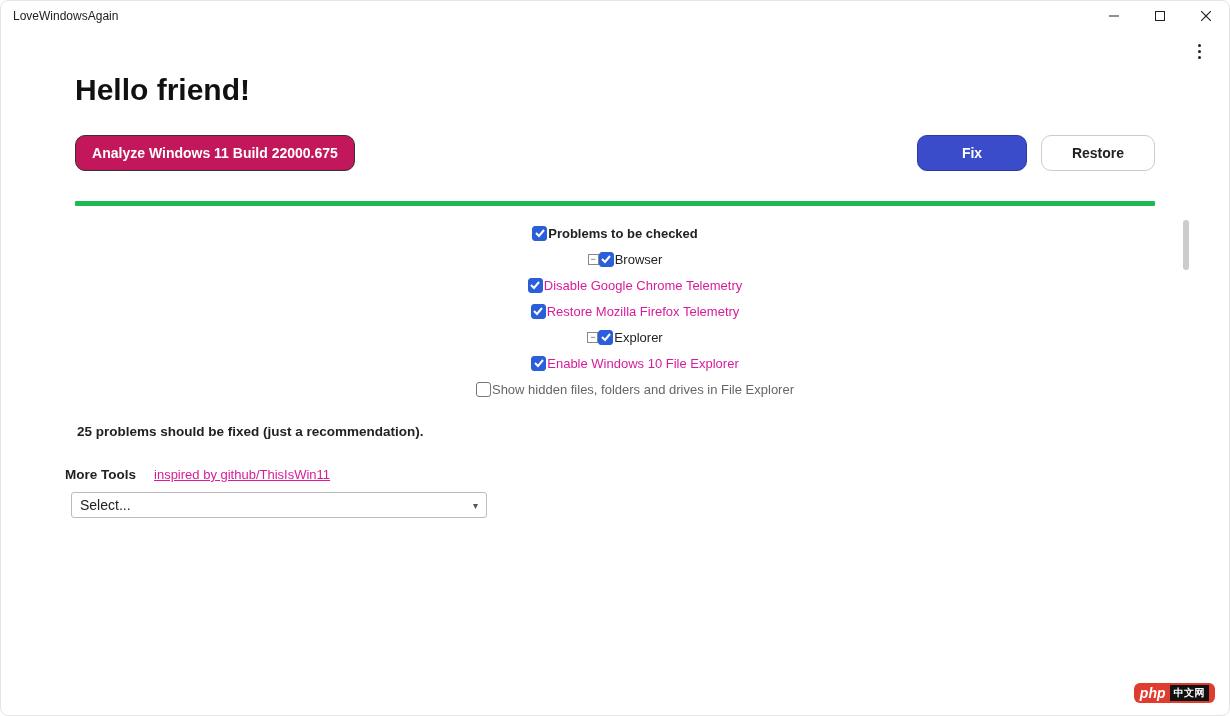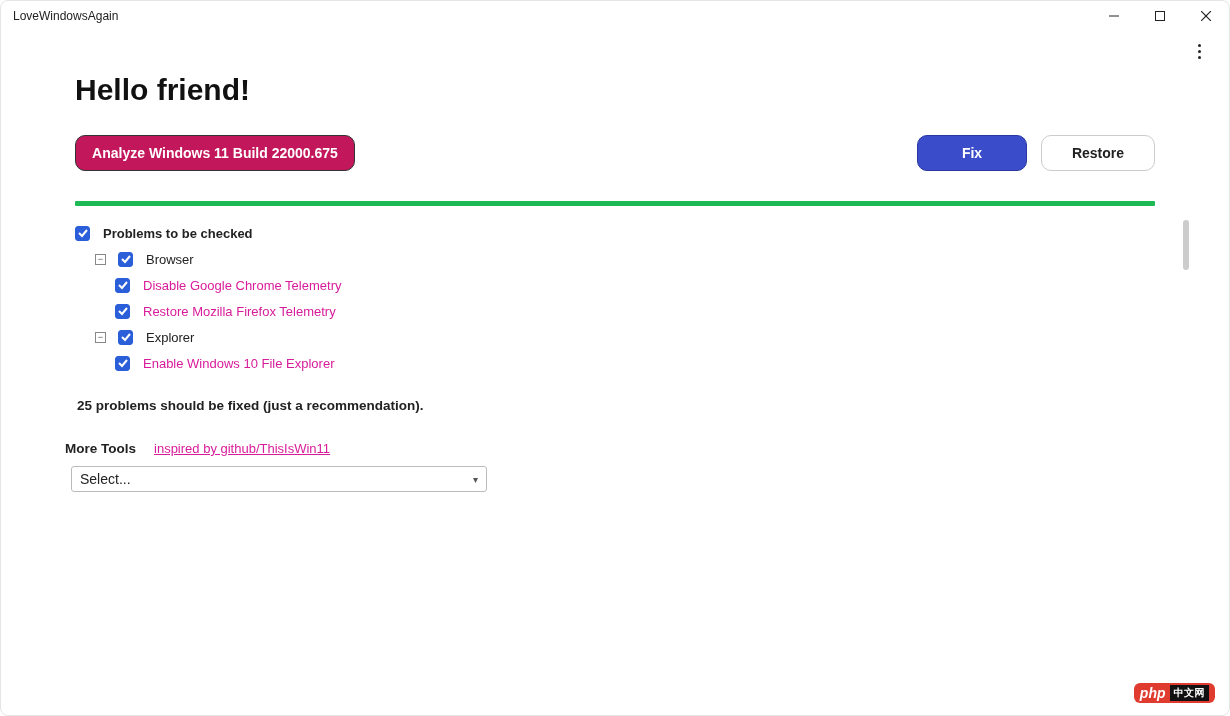--- a/index.html
+++ b/index.html
@@ -18,21 +18,21 @@
   .button-row { display: flex; justify-content: space-between; align-items: center; margin-bottom: 30px; }
   .btn { height: 36px; border-radius: 10px; font-size: 14px; font-weight: 600; cursor: pointer; border: 1px solid transparent; display: flex; align-items: center; justify-content: center; }
   .btn-analyze { width: 280px; background: #c2185b; color: #fff; border: 1px solid #333; }
   .right-buttons { display: flex; gap: 14px; }
   .btn-fix { width: 110px; background: #3b4cca; color: #fff; border: 1px solid #2a3a9e; }
   .btn-restore { width: 114px; background: #fff; color: #222; border: 1px solid #ccc; }
   .green-bar { height: 5px; background: #1db954; width: 100%; border-radius: 1px; }
   .tree-area { margin-top: 14px; position: relative; }
   .scroll-track { position: absolute; right: -34px; top: 0; width: 6px; height: 50px; background: #ccc; border-radius: 3px; }
   .tree { font-size: 13px; }
-  .tree-row { display: flex; align-items: center; height: 26px; gap: 12px; }
+  .tree-row { display: flex; align-items: center; height: 26px; gap: 0; justify-content: center; }
   .exp { width: 11px; height: 11px; border: 1px solid #888; display: flex; align-items: center; justify-content: center; font-size: 9px; line-height: 1; color: #555; cursor: pointer; background: #fff; }
   .chk { width: 15px; height: 15px; border-radius: 3px; display: inline-flex; align-items: center; justify-content: center; cursor: pointer; flex-shrink: 0; }
   .chk.checked { background: #2b5fd9; border: 1px solid #2b5fd9; }
   .chk.unchecked { background: #fff; border: 1.5px solid #777; }
   .chk svg { width: 10px; height: 10px; }
   .node-label { color: #222; }
   .node-label.highlight { color: #d81b9a; }
   .node-label.dim { color: #666; }
   .indent-1 { padding-left: 20px; }
   .indent-2 { padding-left: 40px; }
@@ -142,20 +142,24 @@
           <span class="node-label">Explorer</span>
         </div>
         <div class="tree-row indent-2">
           <span class="chk checked">
               <svg viewBox="0 0 10 10">
                 <polyline points="1,5 4,8 9,2" fill="none" stroke="#fff" stroke-width="2"></polyline>
               </svg>
             </span>
           <span class="node-label highlight">Enable Windows 10 File Explorer</span>
         </div>
+        <div class="tree-row indent-2">
+          <span class="chk unchecked"></span>
+          <span class="node-label dim">Show hidden files, folders and drives in File Explorer</span>
+        </div>
 
       </div>
     </div>
 
     <div class="summary">25 problems should be fixed (just a recommendation).</div>
 
     <div class="more-tools-row">
       <span class="more-tools-label">More Tools</span>
       <a class="inspired-link">inspired by github/ThisIsWin11</a>
     </div>

